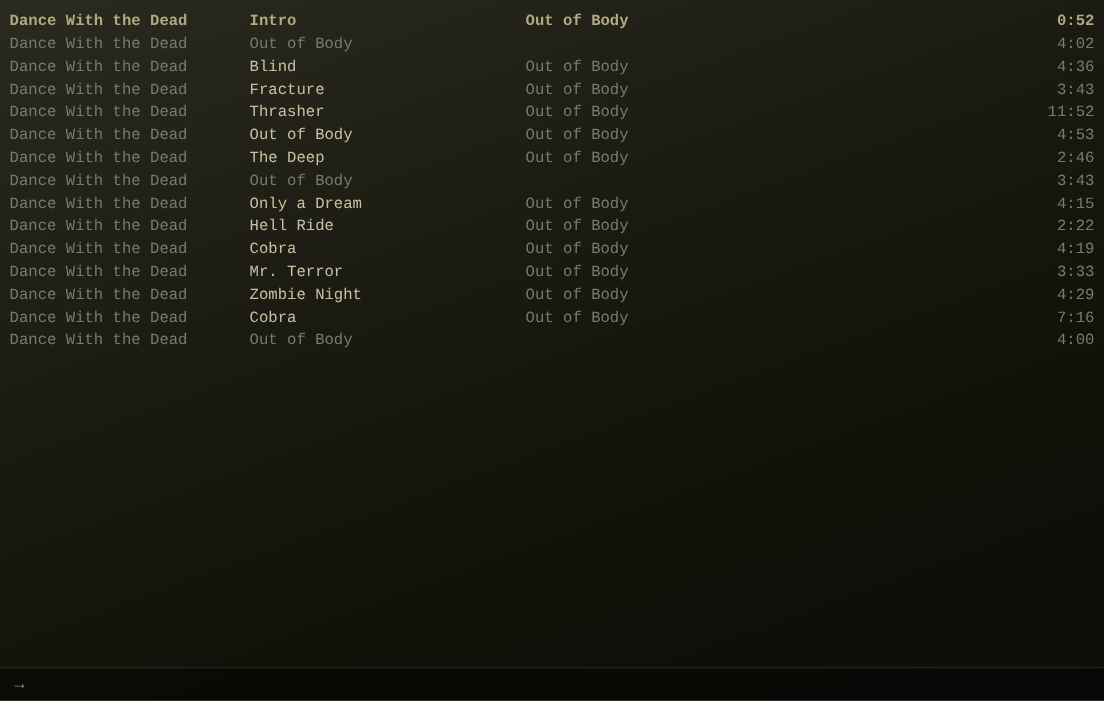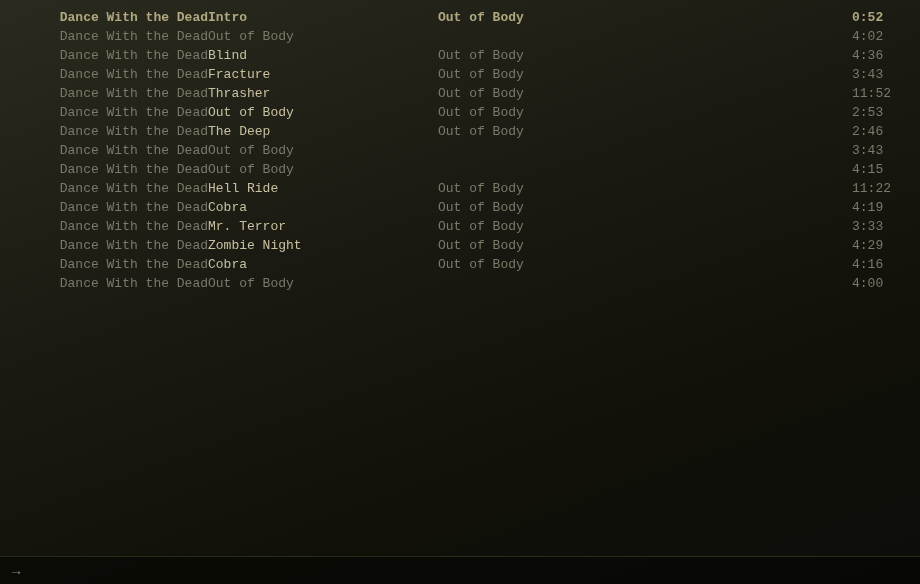--- a/index.html
+++ b/index.html
@@ -32,21 +32,20 @@
 
     .track-row.header {
       color: #b0a880;
       font-weight: bold;
     }
 
     .col-artist {
       width: 200px;
       min-width: 200px;
       color: #7a7a6a;
-      text-align: right;
     }
 
     .track-row.header .col-artist {
       color: #b0a880;
     }
 
     .col-title {
       width: 230px;
       min-width: 230px;
       color: #c8c0a0;
@@ -60,21 +59,21 @@
       flex: 1;
       color: #7a7a6a;
     }
 
     .track-row.header .col-album {
       color: #b0a880;
     }
 
     .col-duration {
       width: 60px;
-      text-align: left;
+      text-align: right;
       color: #7a7a6a;
     }
 
     .track-row.header .col-duration {
       color: #b0a880;
     }
 
     .bottom-bar {
       position: absolute;
       bottom: 0;
@@ -125,43 +124,44 @@
     <div class="track-row">
       <span class="col-artist">Dance With the Dead</span>
       <span class="col-title">Thrasher</span>
       <span class="col-album">Out of Body</span>
       <span class="col-duration">11:52</span>
     </div>
     <div class="track-row">
       <span class="col-artist">Dance With the Dead</span>
       <span class="col-title">Out of Body</span>
       <span class="col-album">Out of Body</span>
-      <span class="col-duration">2:53</span>
+      <span class="col-duration">4:53</span>
     </div>
     <div class="track-row">
       <span class="col-artist">Dance With the Dead</span>
       <span class="col-title">The Deep</span>
       <span class="col-album">Out of Body</span>
       <span class="col-duration">2:46</span>
     </div>
     <div class="track-row">
       <span class="col-artist">Dance With the Dead</span>
       <span class="col-album">Out of Body</span>
       <span class="col-duration">3:43</span>
     </div>
     <div class="track-row">
       <span class="col-artist">Dance With the Dead</span>
+      <span class="col-title">Only a Dream</span>
       <span class="col-album">Out of Body</span>
       <span class="col-duration">4:15</span>
     </div>
     <div class="track-row">
       <span class="col-artist">Dance With the Dead</span>
       <span class="col-title">Hell Ride</span>
       <span class="col-album">Out of Body</span>
-      <span class="col-duration">11:22</span>
+      <span class="col-duration">2:22</span>
     </div>
     <div class="track-row">
       <span class="col-artist">Dance With the Dead</span>
       <span class="col-title">Cobra</span>
       <span class="col-album">Out of Body</span>
       <span class="col-duration">4:19</span>
     </div>
     <div class="track-row">
       <span class="col-artist">Dance With the Dead</span>
       <span class="col-title">Mr. Terror</span>
@@ -171,21 +171,21 @@
     <div class="track-row">
       <span class="col-artist">Dance With the Dead</span>
       <span class="col-title">Zombie Night</span>
       <span class="col-album">Out of Body</span>
       <span class="col-duration">4:29</span>
     </div>
     <div class="track-row">
       <span class="col-artist">Dance With the Dead</span>
       <span class="col-title">Cobra</span>
       <span class="col-album">Out of Body</span>
-      <span class="col-duration">4:16</span>
+      <span class="col-duration">7:16</span>
     </div>
     <div class="track-row">
       <span class="col-artist">Dance With the Dead</span>
       <span class="col-album">Out of Body</span>
       <span class="col-duration">4:00</span>
     </div>
   </div>
 
 <div class="bottom-bar">
   <span class="arrow-icon">→</span>

